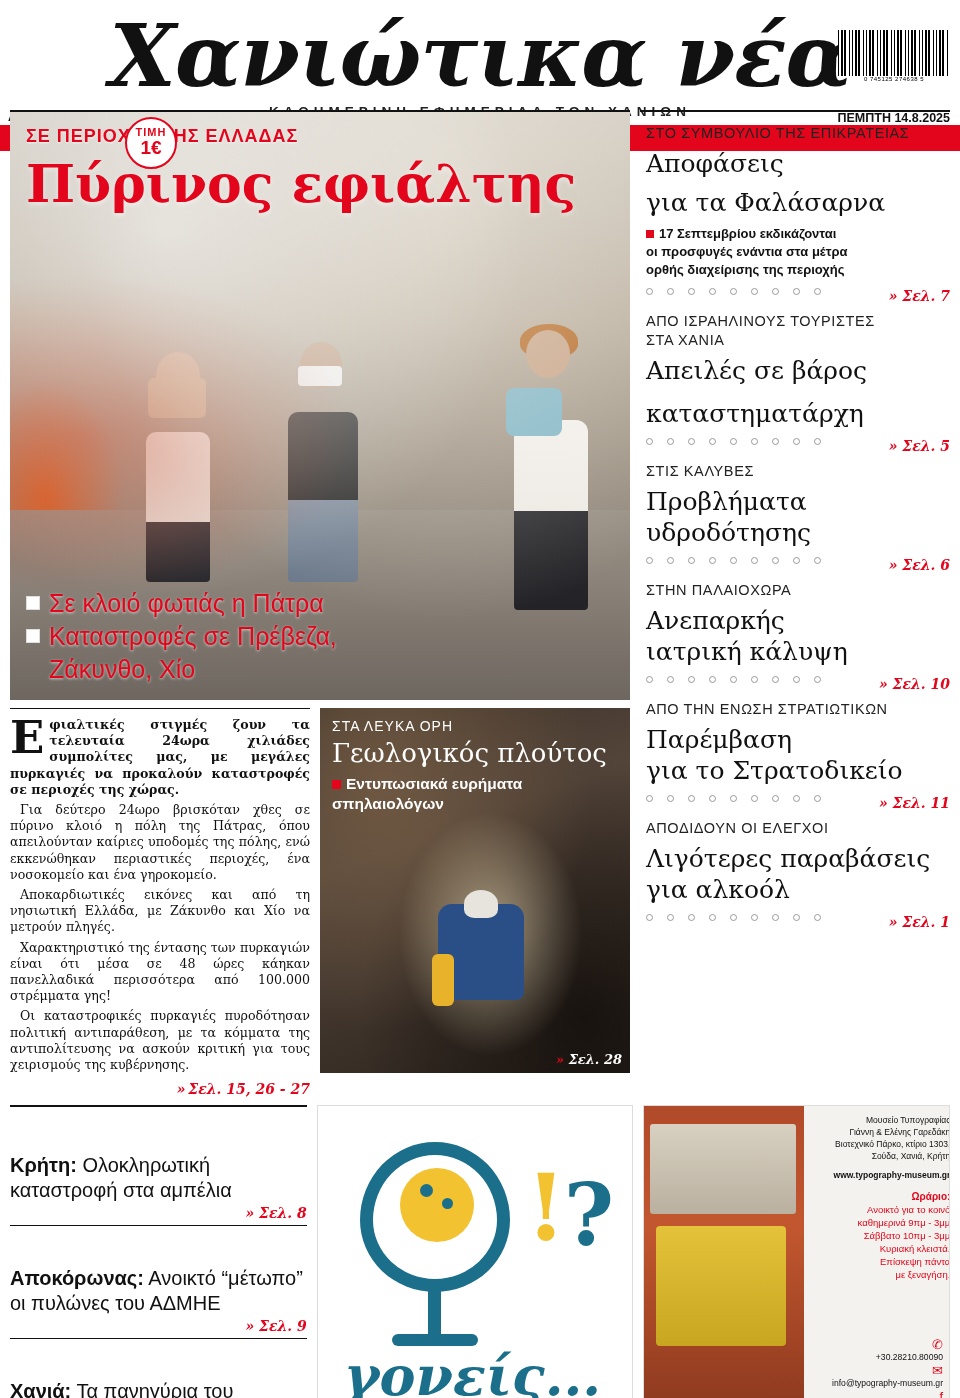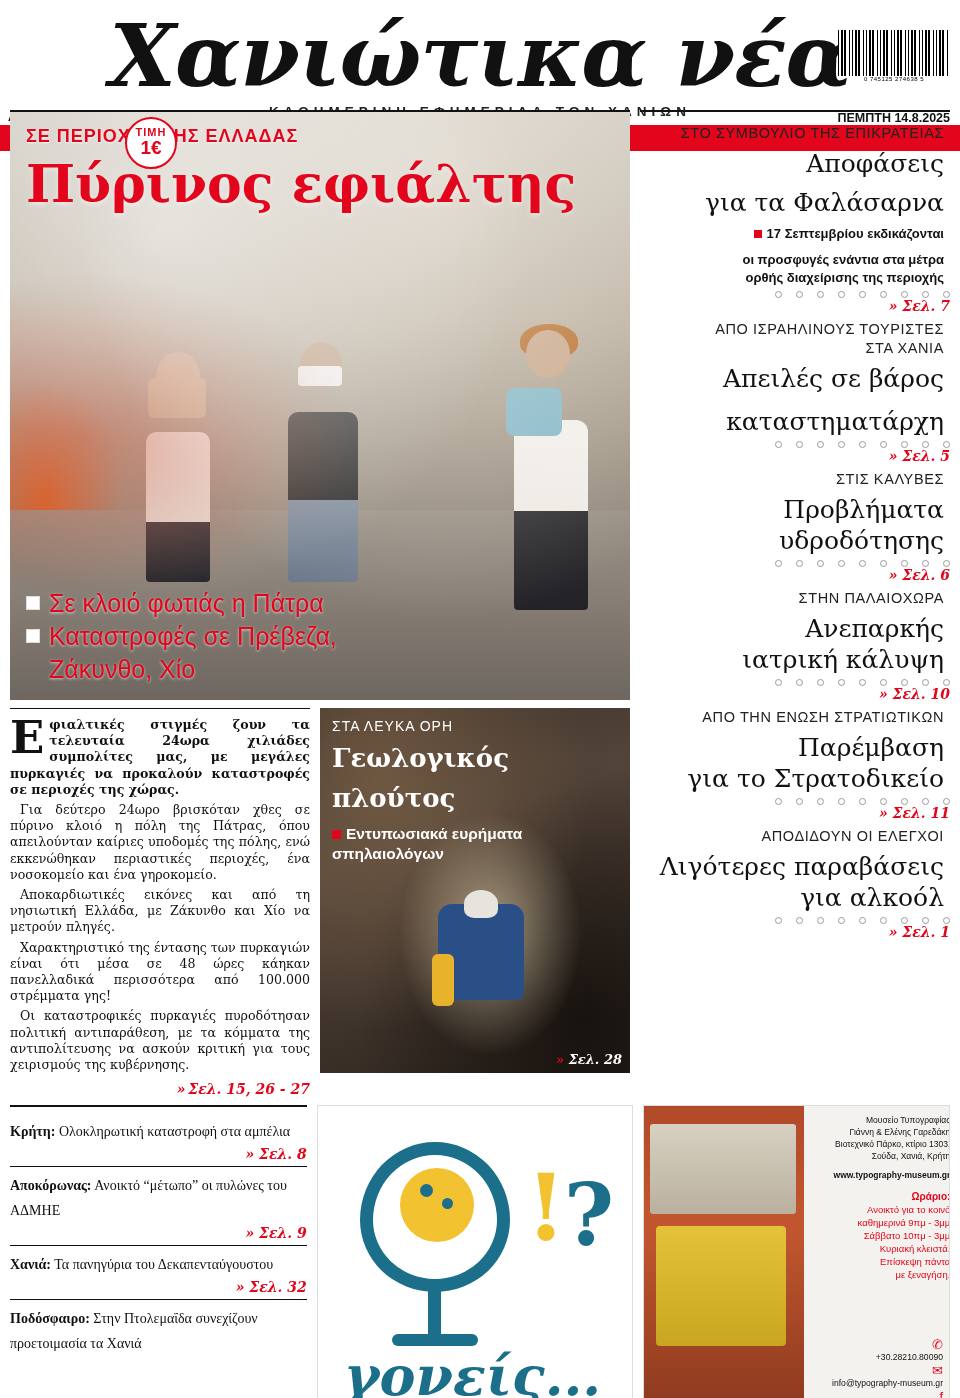--- a/index.html
+++ b/index.html
@@ -210,67 +210,66 @@
   }
   .caver .suit { position:absolute; inset:0; background:#2a4e86; border-radius:14px 14px 8px 8px; }
   .caver .helmet { position:absolute; top:-14px; left:26px; width:34px; height:28px; background:#e7e4de; border-radius:50% 50% 30% 30%; }
   .caver .tank { position:absolute; bottom:-6px; left:-6px; width:22px; height:52px; background:#e8b22a; border-radius:6px; }
   .cave-cap {
     position:absolute; left:0; top:0; right:0; padding:10px 12px;
     z-index:4;
   }
   .cave-kicker { color:#fff; font-size:14px; letter-spacing:1px; font-weight:400; }
   .cave-head {
-    color:#fff; font-family:"DejaVu Serif", serif; font-weight:700;
-    font-size:26px; line-height:40px; margin-top:4px;
+    color:#fff; font-family:"DejaVu Serif", serif; font-weight:400;
+    font-size:26px; line-height:30px; margin-top:4px;
   }
   .cave-sub { color:#fff; font-weight:700; font-size:15.5px; line-height:20px; margin-top:6px; }
   .cave-sub .dot { display:inline-block; width:9px; height:9px; background:#e3051b; margin-right:5px; }
   .cave-jump {
     position:absolute; right:8px; bottom:6px; z-index:4;
     color:#fff; font-style:italic; font-weight:700; font-size:13px;
     font-family:"DejaVu Serif", serif;
   }
   .cave-jump .arrows { color:#e3051b; }
 
   
   .col-right { border-top:2px solid #111; padding-top:10px; }
-  .teaser { text-align:right; padding:2px 6px 0 6px; }
+  .teaser { text-align:left; padding:2px 6px 0 6px; }
   .teaser .kick {
     font-size:14.5px; letter-spacing:.6px; color:#222; line-height:19px;
   }
   .teaser .h {
     font-family:"DejaVu Serif", serif;
     font-size:25px; line-height:31px; color:#111; margin-top:5px;
   }
   .teaser .sub {
     font-size:13px; line-height:18px; font-weight:700; color:#111; margin-top:7px;
   }
   .teaser .sub .dot { display:inline-block; width:8px; height:8px; background:#e3051b; margin-right:5px; }
   .dotline {
-    display:flex; align-items:flex-end; justify-content:flex-end; gap:0; margin:9px 0 4px 0;
+    display:flex; align-items:flex-start; justify-content:flex-end; gap:0; margin:9px 0 4px 0;
     height:18px;
-    flex-direction:column;
   }
   .dotline .dots { flex:1; display:flex; gap:14px; padding-left:6px; }
   .dotline .dots i {
     width:7px; height:7px; border:1px solid #9a9a9a; border-radius:50%; display:block;
   }
   .dotline .pg {
     color:#e3051b; font-style:italic; font-weight:700; font-size:14px;
     font-family:"DejaVu Serif", serif; white-space:nowrap;
   }
 
   
   .bottom { display:flex; gap:10px; padding:8px 10px 0 10px; }
   .briefs { width:300px; border-top:2px solid #111; padding-top:6px; }
   .brief { border-bottom:1px solid #111; padding:6px 0 4px 0; }
   .brief .txt {
-    font-family:Liberation Serif, serif;
-    font-size:14px; line-height:25px; color:#111;
+    font-family:Liberation Sans, sans-serif;
+    font-size:20px; line-height:25px; color:#111;margin-top:34px;
   }
   .brief .txt b { font-weight:700; }
   .brief .pg {
     text-align:right; color:#e3051b; font-style:italic; font-weight:700;
     font-size:14px; font-family:"DejaVu Serif", serif; margin-top:2px;
   }
 
   .ad-podcast {
     position:relative; width:320px; height:365px; background:#fff;
     border:1px solid #ddd; overflow:hidden;
@@ -436,21 +435,21 @@
 
       <div class="col-right">
 
         <div class="teaser">
           <div class="kick">ΣΤΟ ΣΥΜΒΟΥΛΙΟ ΤΗΣ ΕΠΙΚΡΑΤΕΙΑΣ</div>
           <div class="h">Αποφάσεις</div>
           <div class="h" style="margin-top:8px">για τα Φαλάσαρνα</div>
           <div class="sub">
             <span class="dot"></span><span>17 Σεπτεμβρίου εκδικάζονται</span>
           </div>
-          <div class="sub" style="margin-top:8px">οι προσφυγές ενάντια στα μέτρα</div>
+          <div class="sub" style="margin-top:0">οι προσφυγές ενάντια στα μέτρα</div>
           <div class="sub" style="margin-top:0">ορθής διαχείρισης της περιοχής</div>
         </div>
         <div class="dotline">
           <span class="dots">
               <i></i>
               <i></i>
               <i></i>
               <i></i>
               <i></i>
               <i></i>

